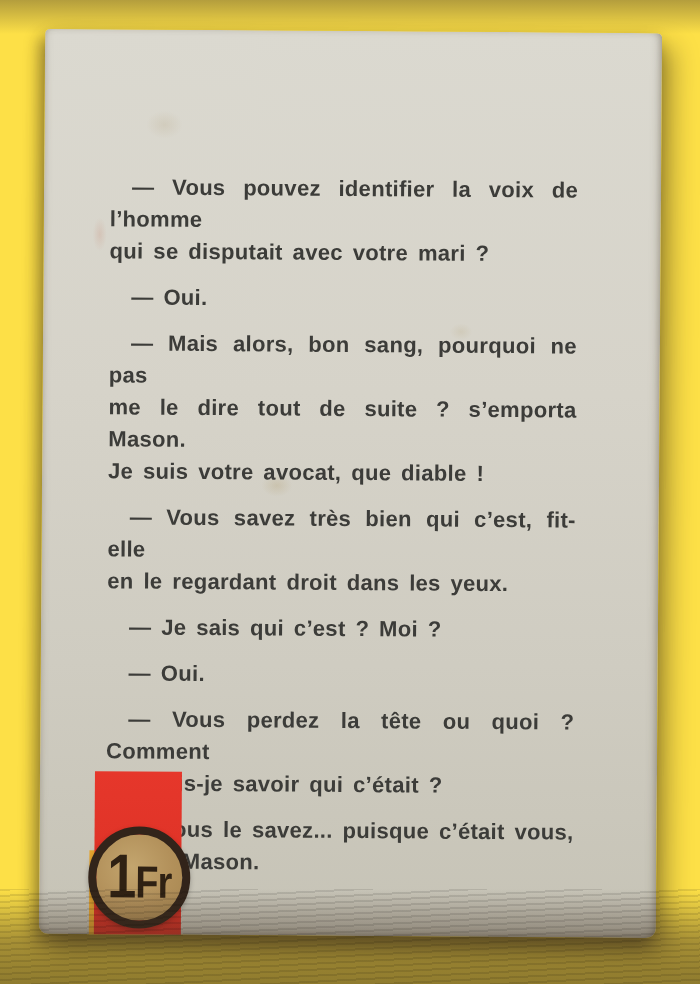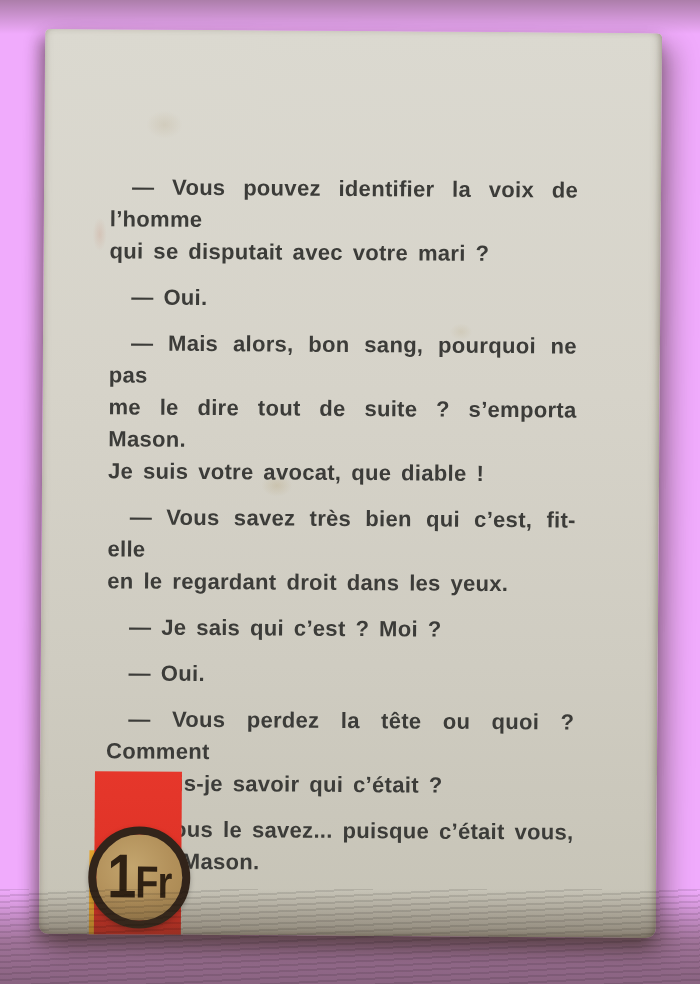--- a/index.html
+++ b/index.html
@@ -11,21 +11,21 @@
     height: 984px;
     position: relative;
     overflow: hidden;
     font-family: "Liberation Sans", sans-serif;
   }
 
   
   .scene {
     position: absolute;
     inset: 0;
-    background-color: #f0abfc;
+    background-color: #fde047;
     background-image:
       repeating-linear-gradient(92deg,
         rgba(255,255,255,0.10) 0px, rgba(255,255,255,0.10) 2px,
         rgba(255,255,255,0) 2px, rgba(255,255,255,0) 6px,
         rgba(0,0,0,0.06) 6px, rgba(0,0,0,0.06) 8px,
         rgba(0,0,0,0) 8px, rgba(0,0,0,0) 14px),
       linear-gradient(113deg,
         #cbb9a7 0%, #bfad9b 20%, #a89683 40%,
         #93though 0%, #93816f 58%, #80705f 78%, #6f5d4c 100%);
   }

